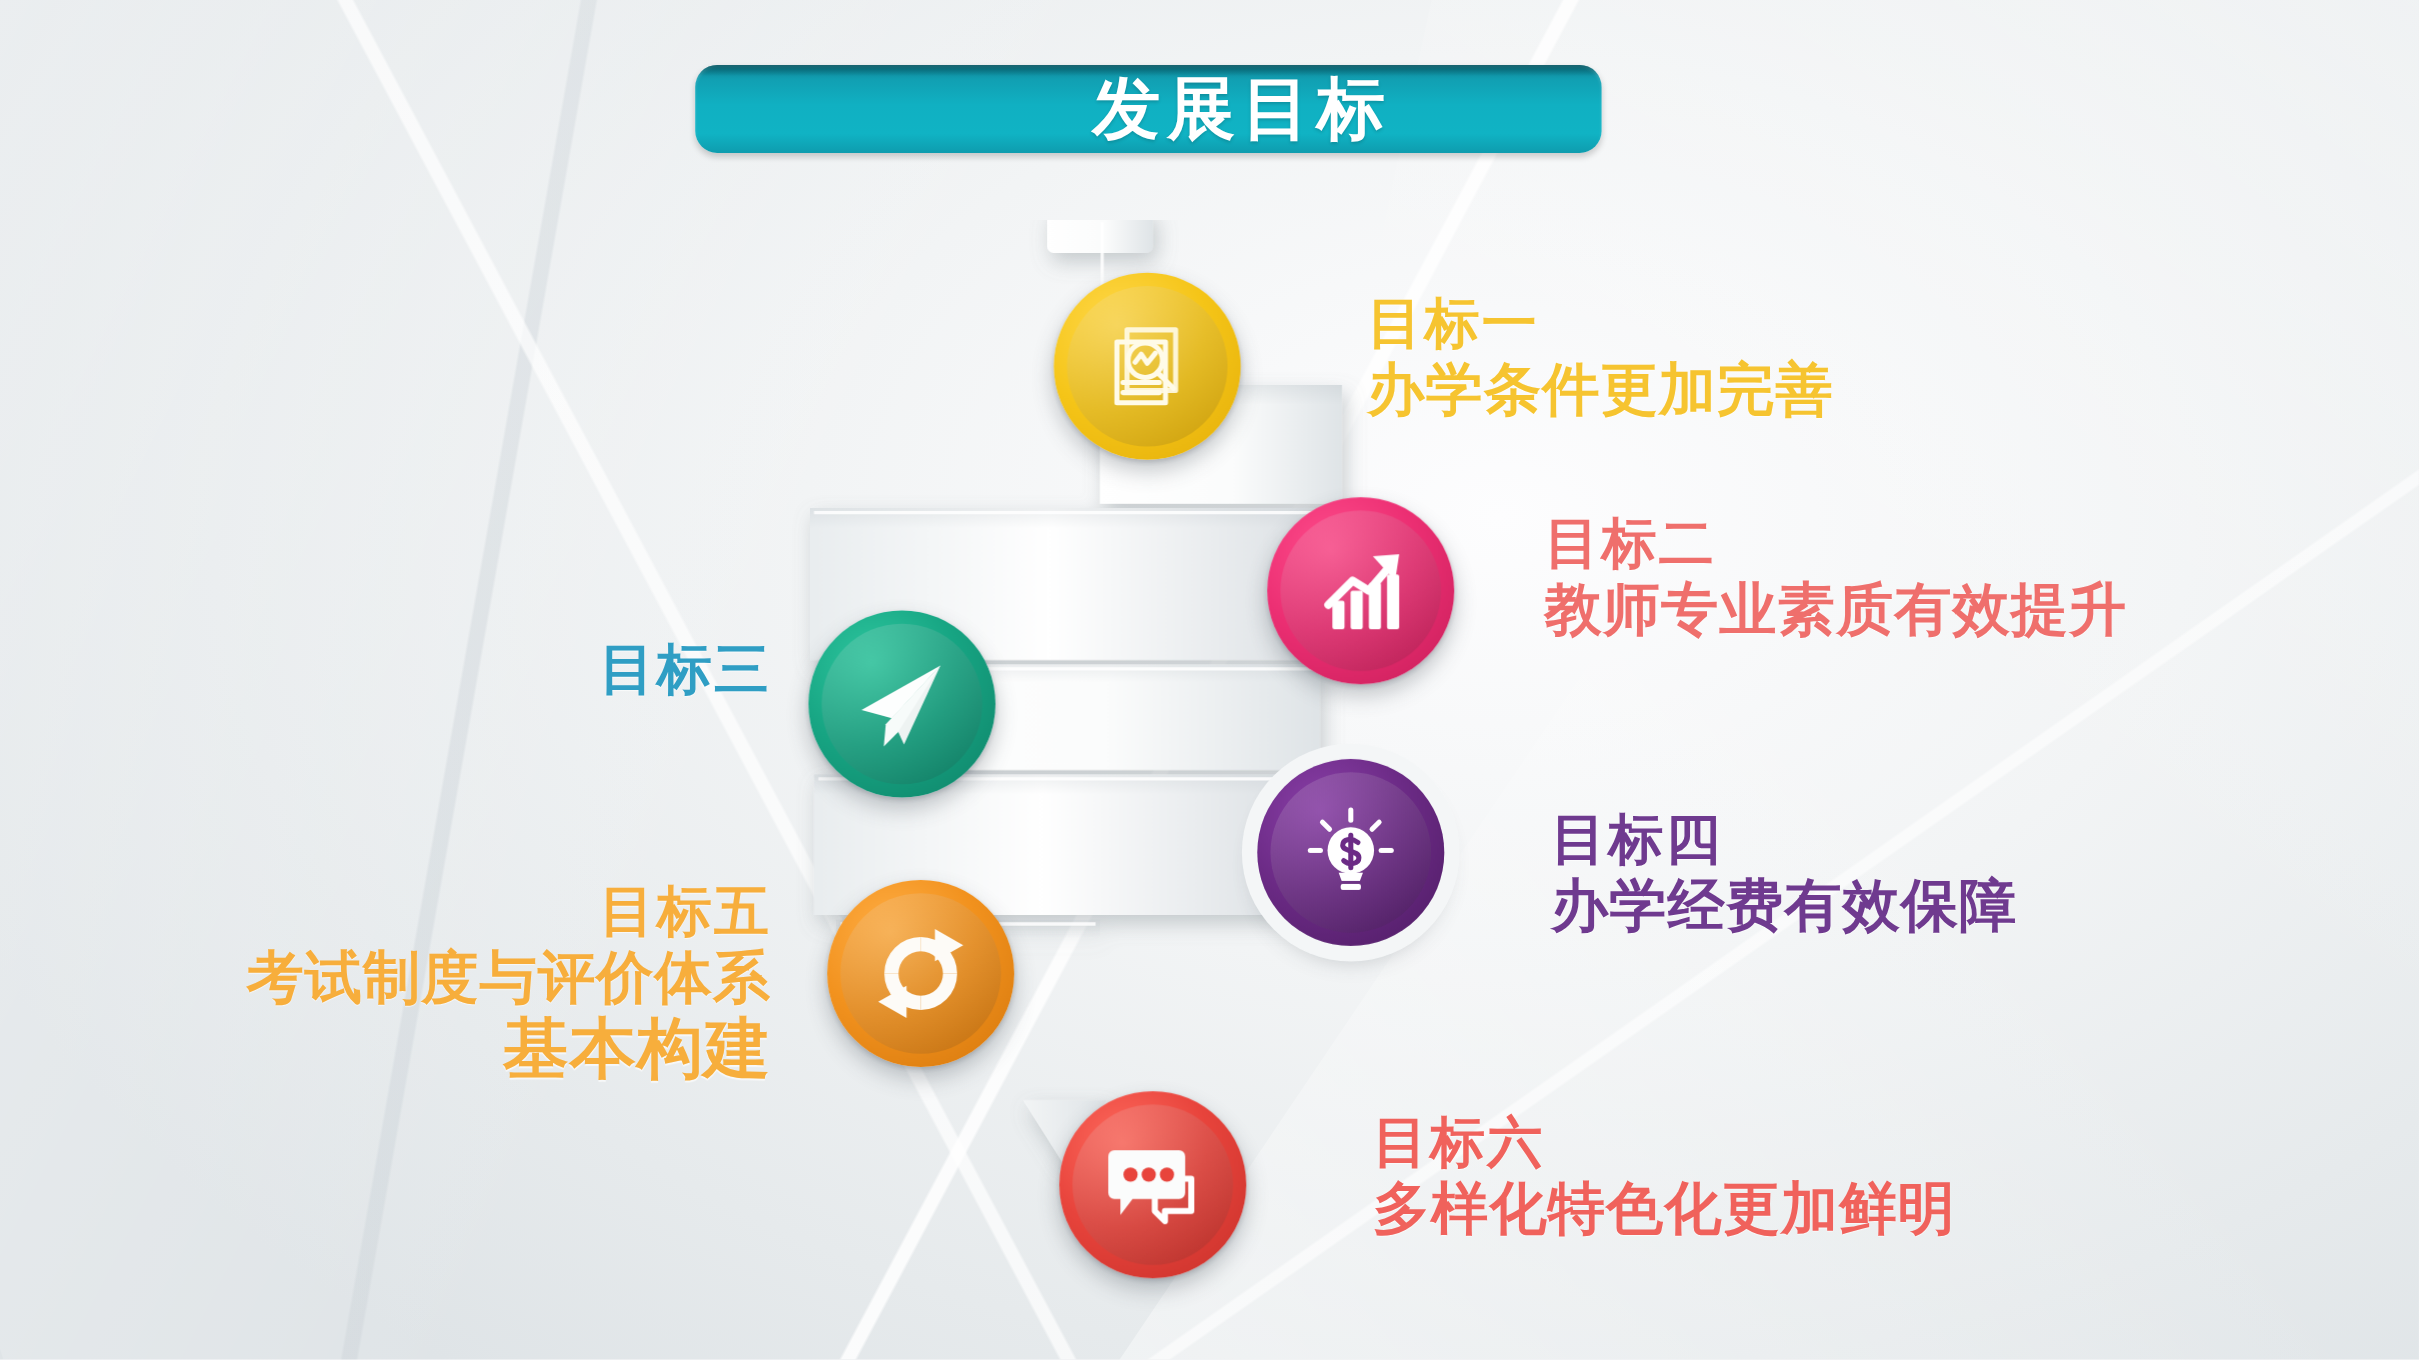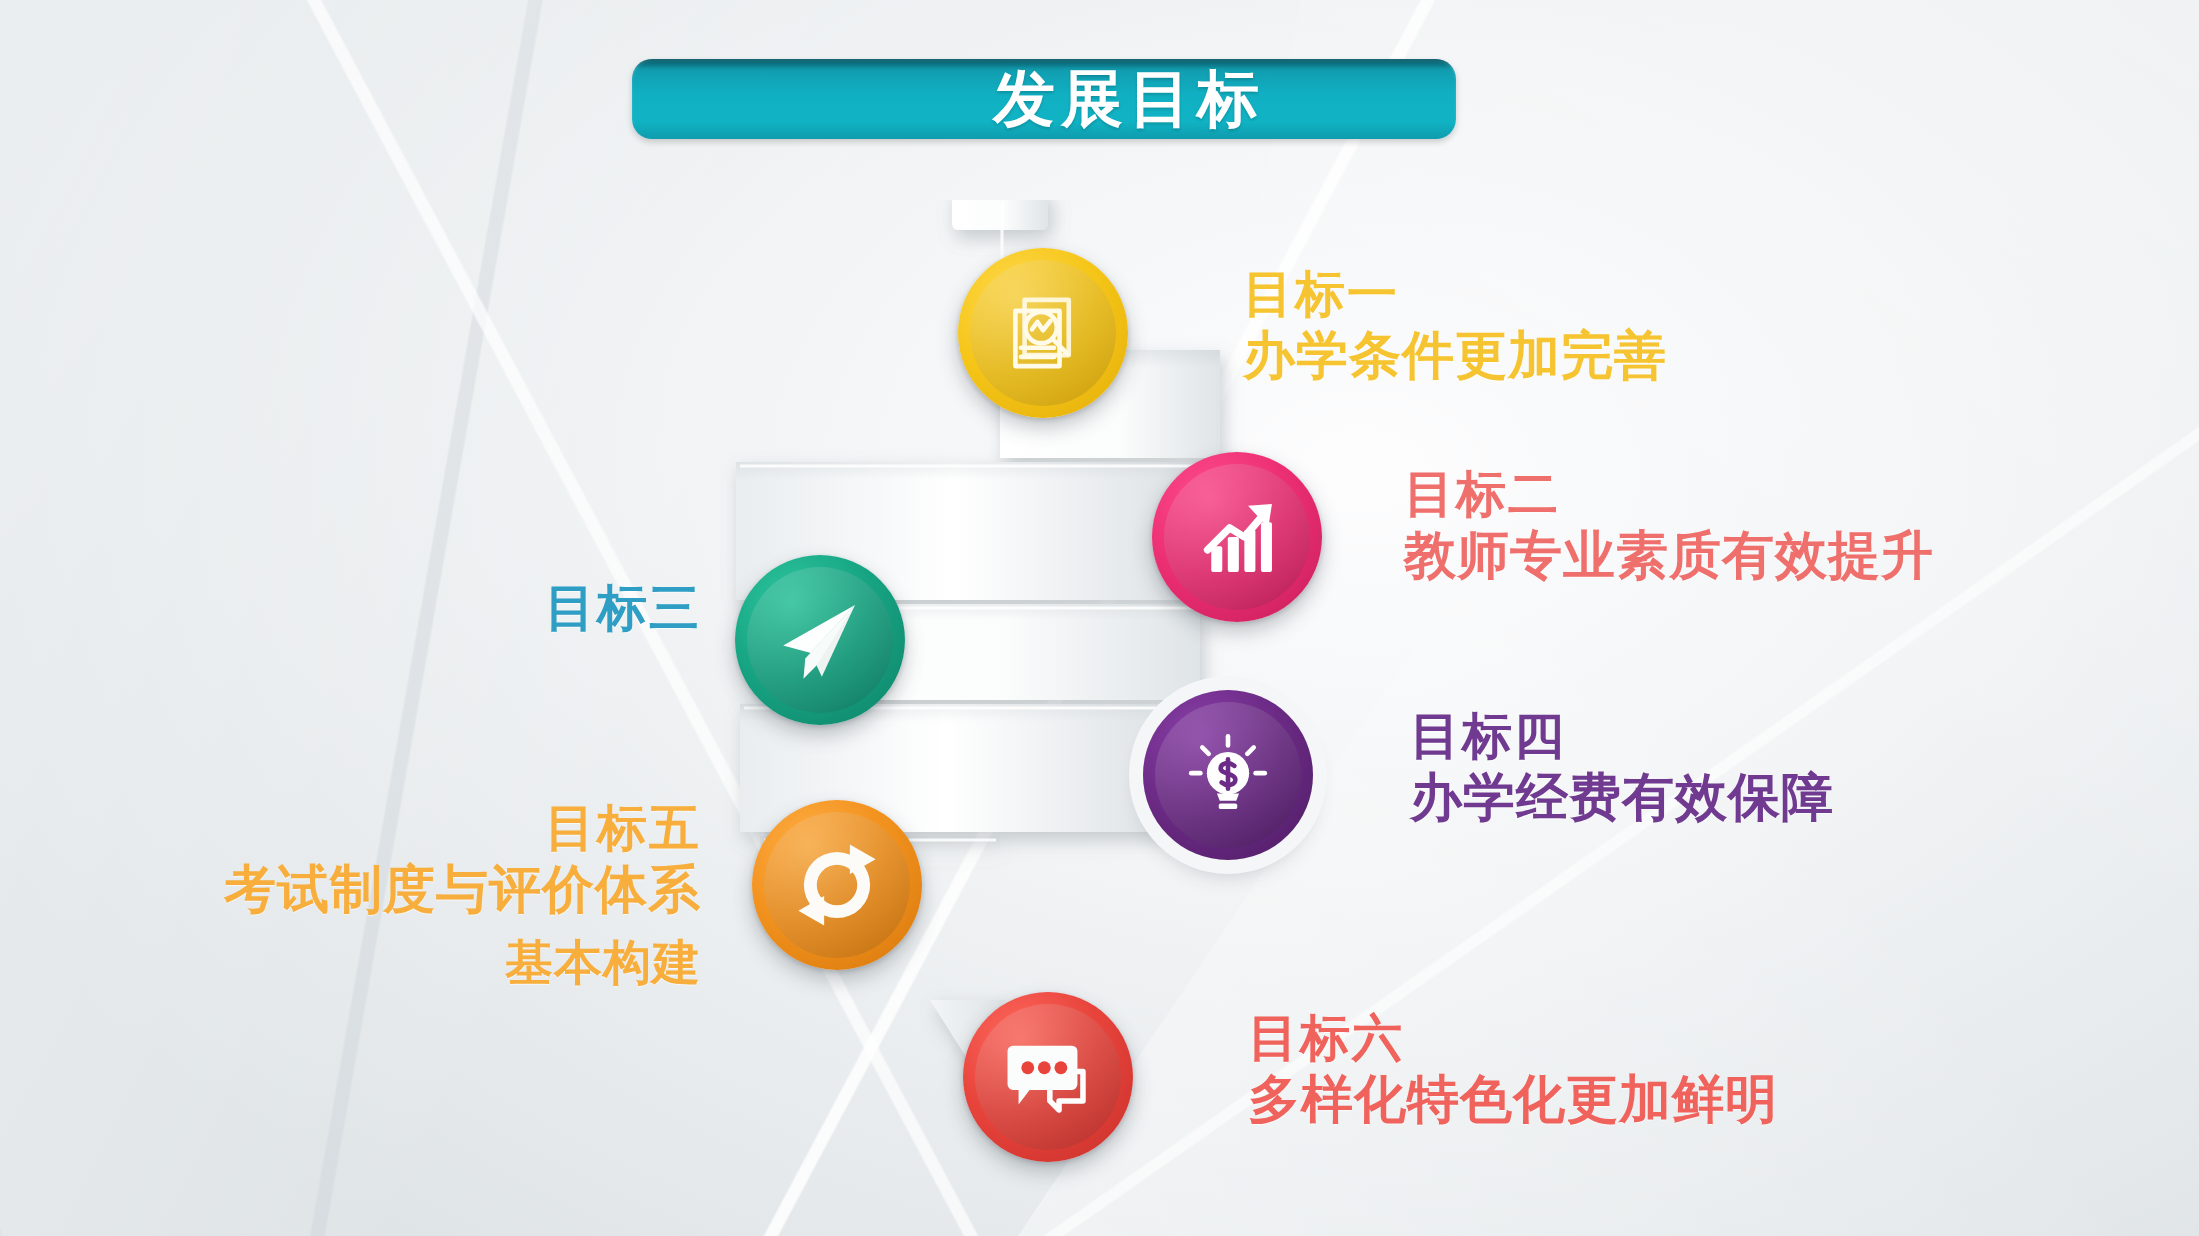--- a/index.html
+++ b/index.html
@@ -156,32 +156,32 @@
     letter-spacing: 2px;
   }
   .goal-label .body {
     display: block;
     font-size: 52px;
     letter-spacing: 1px;
     margin-top: 4px;
   }
   .goal-label .body2 {
     display: block;
-    font-size: 48px;
+    font-size: 60px;
     letter-spacing: 1px;
-    margin-top: 18px;
+    margin-top: 2px;
   }
 
   .align-left  { text-align: left; }
   .align-right { text-align: right; }
 
   #label-1 { left: 1243px; top: 266px; }
   #label-2 { left: 1404px; top: 466px; }
   #label-3 { right: 1498px; top: 580px; }
-  #label-4 { left: 1410px; top: 708px; }
+  #label-4 { left: 1410px; top: 735px; }
   #label-5 { right: 1498px; top: 800px; }
   #label-6 { left: 1248px; top: 1010px; }
 </style>
 </head>
 <body>
 
 <div id="slide">
 
   <div class="bg-facet f1"></div>
   <div class="bg-facet f2"></div>

